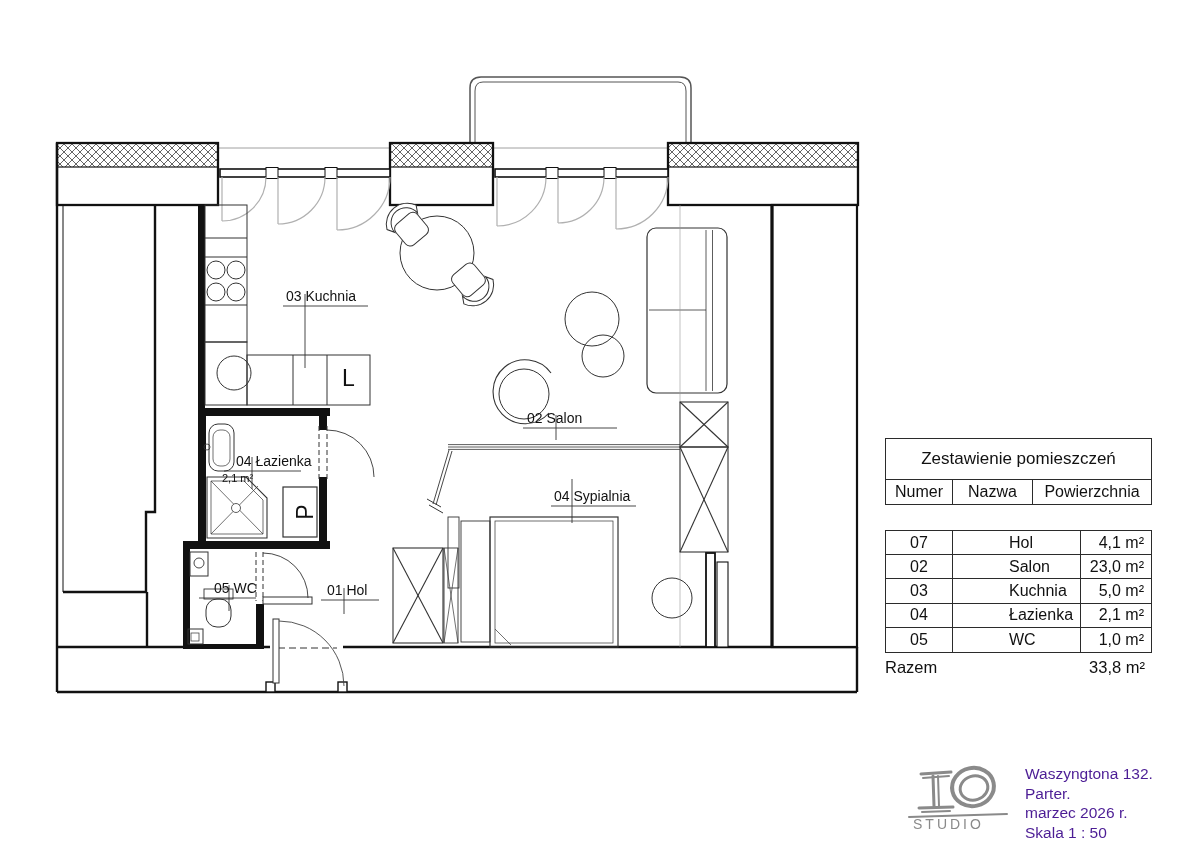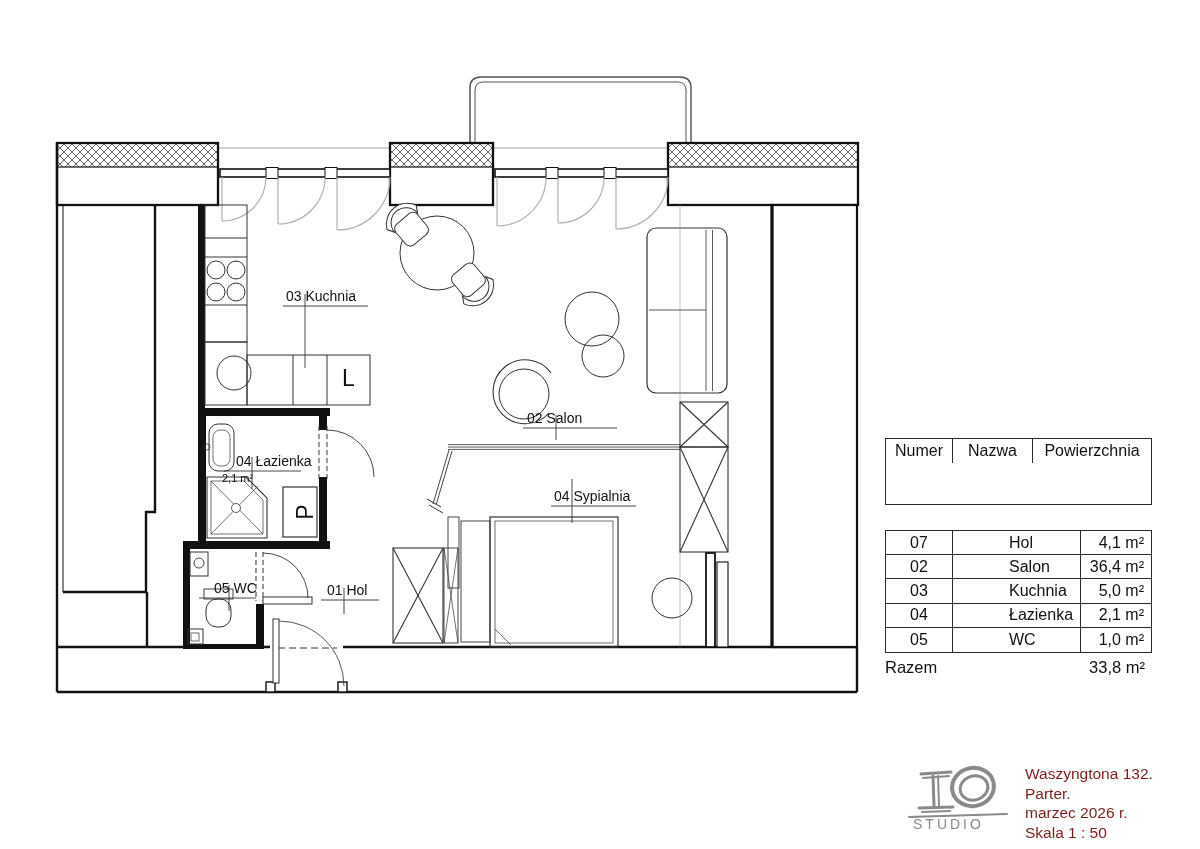--- a/index.html
+++ b/index.html
@@ -22,21 +22,21 @@
   .sum-row{display:flex;height:24.2px;font-size:16px;box-sizing:border-box;border-bottom:1px solid #2b2b2b;}
   .sum-row:last-child{border-bottom:none;}
   .sum-row .cell{display:flex;align-items:center;box-sizing:border-box;}
   .cell.num{width:67px;justify-content:center;border-right:1px solid #2b2b2b;}
   .cell.name{width:80px;padding-left:8px;border-right:1px solid #2b2b2b;margin-left:48px;}
   .cell.area{flex:1;justify-content:flex-end;padding-right:7px;}
   .sum-total{position:absolute;left:885px;top:656px;width:267px;height:22px;
              display:flex;justify-content:space-between;align-items:center;font-size:16.5px;}
   .sum-total .tv{padding-right:7px;}
   
-  .footer-text{position:absolute;left:1025px;top:764px;font-size:15.5px;line-height:19.5px;color:#7f1d1d;}
+  .footer-text{position:absolute;left:1025px;top:764px;font-size:15.5px;line-height:19.5px;color:#4c1d95;}
   .logo-wrap{position:absolute;left:901px;top:762px;width:110px;height:84px;}
 </style>
 </head>
 <body>
 
 <div class="canvas">
 
   <svg class="plan-svg" width="1200" height="849" viewBox="0 0 1200 849">
     <defs>
       <pattern id="hatch" width="8" height="8" patternUnits="userSpaceOnUse">
@@ -291,36 +291,37 @@
       <g>
         <line x1="344" y1="588" x2="344" y2="614" stroke="#333" stroke-width="0.9"></line>
         <text x="327" y="595">01 Hol</text>
         <line x1="321" y1="600" x2="379" y2="600" stroke="#333" stroke-width="0.9"></line>
       </g>
     </g>
   </svg>
 
 
   <div class="sum-head">
+    <div class="sum-title">Zestawienie pomieszczeń</div>
     <div class="sum-cols">
       <div class="c c-num">Numer</div>
       <div class="c c-name">Nazwa</div>
       <div class="c c-area">Powierzchnia</div>
     </div>
   </div>
   <div class="sum-body">
     <div class="sum-row">
       <div class="cell num">07</div>
       <div class="cell name">Hol</div>
       <div class="cell area">4,1 m²</div>
     </div>
     <div class="sum-row">
       <div class="cell num">02</div>
       <div class="cell name">Salon</div>
-      <div class="cell area">36,4 m²</div>
+      <div class="cell area">23,0 m²</div>
     </div>
     <div class="sum-row">
       <div class="cell num">03</div>
       <div class="cell name">Kuchnia</div>
       <div class="cell area">5,0 m²</div>
     </div>
     <div class="sum-row">
       <div class="cell num">04</div>
       <div class="cell name">Łazienka</div>
       <div class="cell area">2,1 m²</div>

